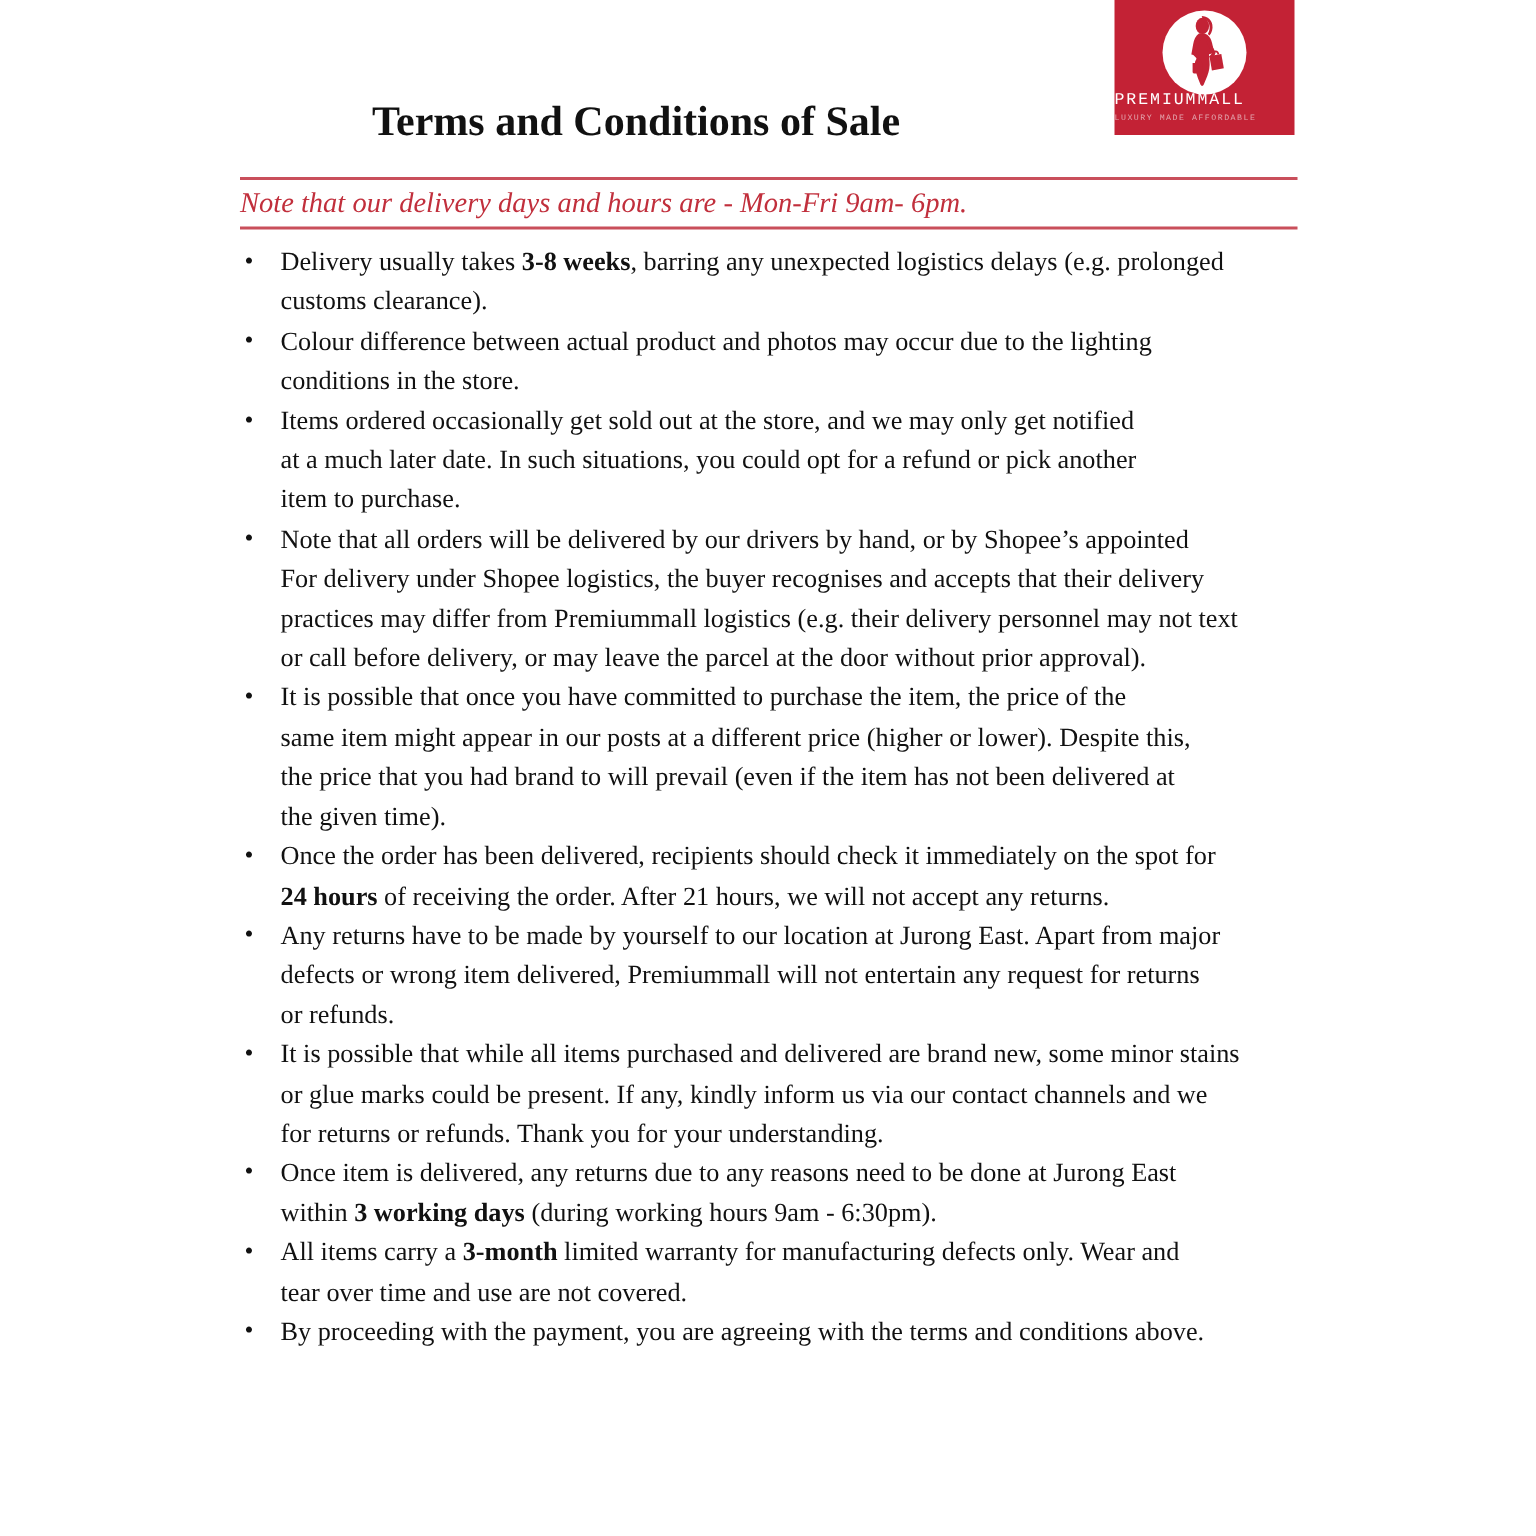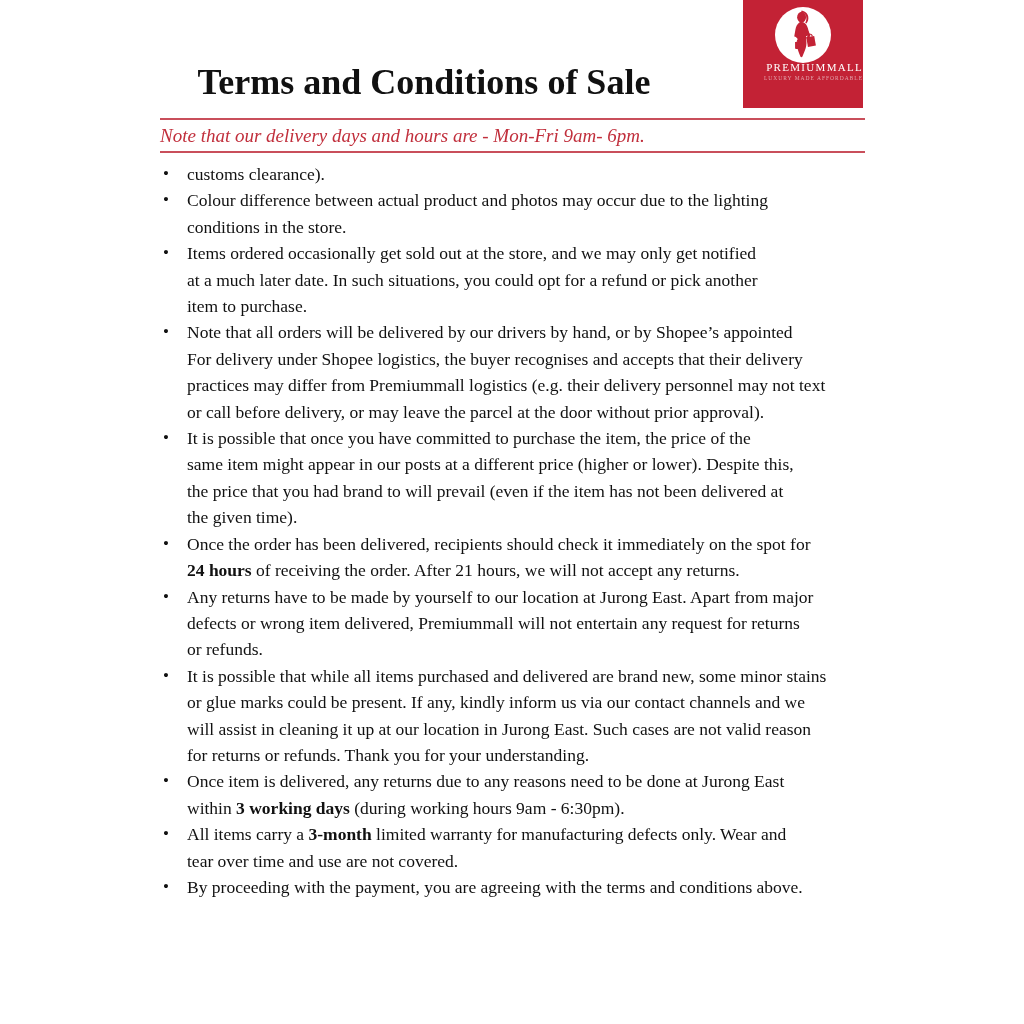--- a/index.html
+++ b/index.html
@@ -15,44 +15,45 @@
     background:var(--page-bg);
     font-family:"Liberation Serif", serif;
     color:var(--text-color);
     position:relative;
     overflow:hidden;
   }
   .page{position:absolute;inset:0;}
 
   
   .logo{
-    position:absolute;left:743px;top:0;width:120px;height:108px;
+    position:absolute;left:743px;top:0;width:120px;height:90px;
     background:var(--logo-red);
-    text-align:right;
+    text-align:left;
+    font-family:Liberation Mono, monospace;
   }
   .logo-circle{
     position:absolute;left:32px;top:7px;width:56px;height:56px;
     background:#ffffff;border-radius:50%;
   }
   .logo-circle svg{position:absolute;left:0;top:0;width:56px;height:56px;}
   .logo-brand{
     position:absolute;left:0;top:61px;width:120px;
     color:#ffffff;font-size:11px;letter-spacing:1.3px;line-height:13px;
     white-space:nowrap;
   }
   .logo-tagline{
     position:absolute;left:0;top:75px;width:120px;
     color:#E2A3AC;font-size:5.5px;letter-spacing:1px;line-height:7px;
     white-space:nowrap;
   }
 
   
   .doc-title{
     position:absolute;left:0;top:66px;width:848px;
-    text-align:center;font-size:36px;font-weight:bold;line-height:32px;
+    text-align:center;font-size:28px;font-weight:bold;line-height:32px;
   }
 
   
   .rule{position:absolute;left:160px;width:705px;height:2px;background:var(--rule-red);}
   .rule-top{top:118px;}
   .rule-bottom{top:151px;}
   .notice{
     position:absolute;left:160px;top:124px;width:705px;
     text-align:left;font-style:italic;font-size:19px;line-height:24px;
     color:var(--notice-red);
@@ -103,20 +104,21 @@
 
   <h1 class="doc-title">Terms and Conditions of Sale</h1>
 
   <div class="rule rule-top"></div>
   <div class="notice">Note that our delivery days and hours are - Mon-Fri 9am- 6pm.</div>
   <div class="rule rule-bottom"></div>
 
   <ul class="terms">
       <li class="term">
         <span class="marker">•</span>
+        <div class="line"><span>Delivery usually takes </span><b>3-8 weeks</b><span>, barring any unexpected logistics delays (e.g. prolonged</span></div>
         <div class="line"><span>customs clearance).</span></div>
       </li>
       <li class="term">
         <span class="marker">•</span>
         <div class="line"><span>Colour difference between actual product and photos may occur due to the lighting</span></div>
         <div class="line"><span>conditions in the store.</span></div>
       </li>
       <li class="term">
         <span class="marker">•</span>
         <div class="line"><span>Items ordered occasionally get sold out at the store, and we may only get notified</span></div>
@@ -145,21 +147,20 @@
       <li class="term">
         <span class="marker">•</span>
         <div class="line"><span>Any returns have to be made by yourself to our location at Jurong East. Apart from major</span></div>
         <div class="line"><span>defects or wrong item delivered, Premiummall will not entertain any request for returns</span></div>
         <div class="line"><span>or refunds.</span></div>
       </li>
       <li class="term">
         <span class="marker">•</span>
         <div class="line"><span>It is possible that while all items purchased and delivered are brand new, some minor stains</span></div>
         <div class="line"><span>or glue marks could be present. If any, kindly inform us via our contact channels and we</span></div>
-        <div class="line"><span>will assist in cleaning it up at our location in Jurong East. Such cases are not valid reason</span></div>
         <div class="line"><span>for returns or refunds. Thank you for your understanding.</span></div>
       </li>
       <li class="term">
         <span class="marker">•</span>
         <div class="line"><span>Once item is delivered, any returns due to any reasons need to be done at Jurong East</span></div>
         <div class="line"><span>within </span><b>3 working days</b><span> (during working hours 9am - 6:30pm).</span></div>
       </li>
       <li class="term">
         <span class="marker">•</span>
         <div class="line"><span>All items carry a </span><b>3-month</b><span> limited warranty for manufacturing defects only. Wear and</span></div>

